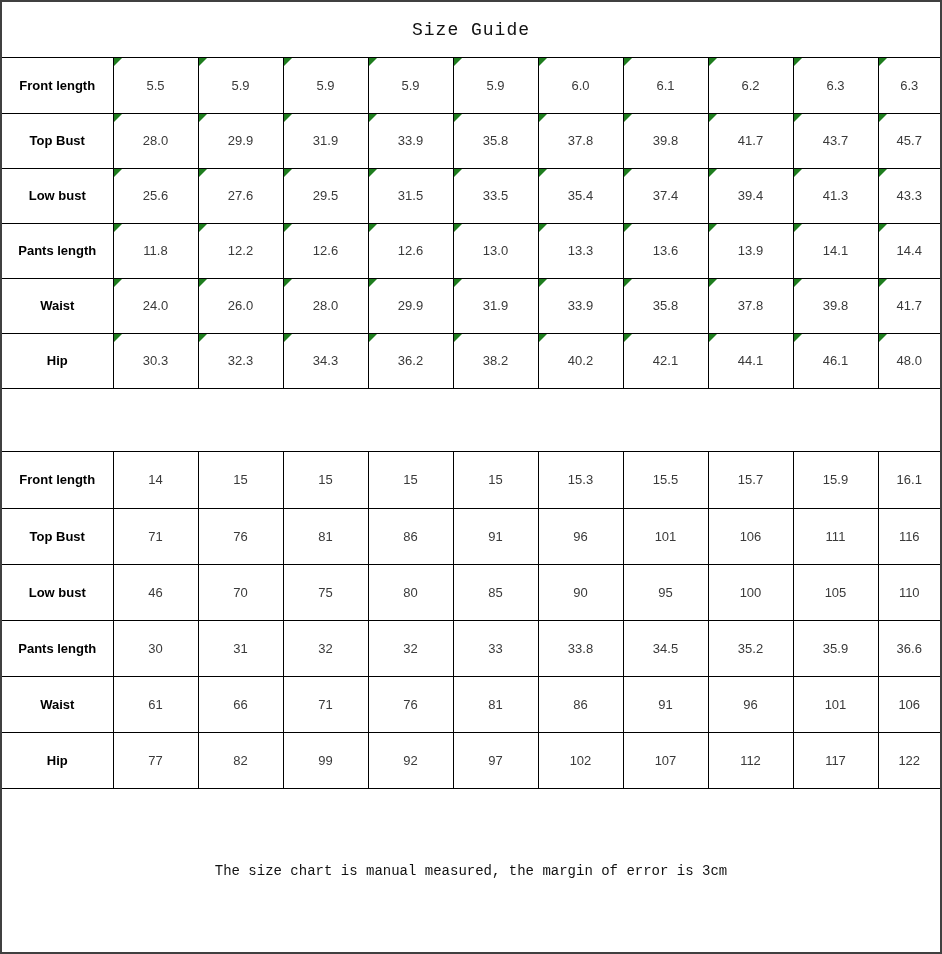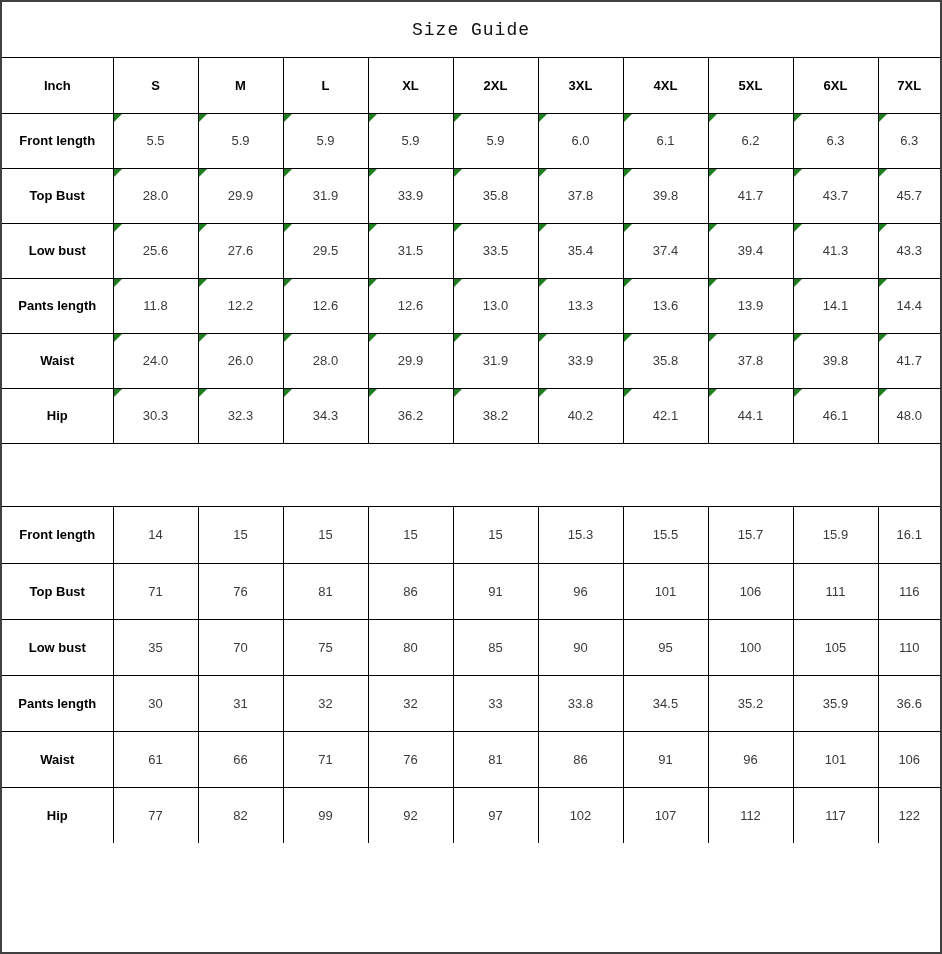--- a/index.html
+++ b/index.html
@@ -61,33 +61,20 @@
         <col class="c-size">
         <col class="c-size">
         <col class="c-size">
         <col class="c-size">
         <col class="c-size">
         <col class="c-size">
         <col class="c-size">
         <col class="c-last">
     </colgroup>
     <tbody>
-        <tr>
-      <th class="h">Inch</th>
-      <th class="h">S</th>
-      <th class="h">M</th>
-      <th class="h">L</th>
-      <th class="h">XL</th>
-      <th class="h">2XL</th>
-      <th class="h">3XL</th>
-      <th class="h">4XL</th>
-      <th class="h">5XL</th>
-      <th class="h">6XL</th>
-      <th class="h">7XL</th>
-    </tr>
     <tr>
       <th class="rl">Front length</th>
       <td class="v tri">5.5</td>
       <td class="v tri">5.9</td>
       <td class="v tri">5.9</td>
       <td class="v tri">5.9</td>
       <td class="v tri">5.9</td>
       <td class="v tri">6.0</td>
       <td class="v tri">6.1</td>
       <td class="v tri">6.2</td>
@@ -200,21 +187,21 @@
       <td class="v">86</td>
       <td class="v">91</td>
       <td class="v">96</td>
       <td class="v">101</td>
       <td class="v">106</td>
       <td class="v">111</td>
       <td class="v">116</td>
     </tr>
     <tr>
       <th class="rl">Low bust</th>
-      <td class="v">35</td>
+      <td class="v">46</td>
       <td class="v">70</td>
       <td class="v">75</td>
       <td class="v">80</td>
       <td class="v">85</td>
       <td class="v">90</td>
       <td class="v">95</td>
       <td class="v">100</td>
       <td class="v">105</td>
       <td class="v">110</td>
     </tr>
@@ -253,14 +240,17 @@
       <td class="v">97</td>
       <td class="v">102</td>
       <td class="v">107</td>
       <td class="v">112</td>
       <td class="v">117</td>
       <td class="v">122</td>
     </tr>
   </tbody>
     </table>
 
+  <div class="footer-row">
+    <span>The size chart is manual measured, the margin of error is 3cm</span>
+  </div>
 
 </div>
 
 </body></html>

